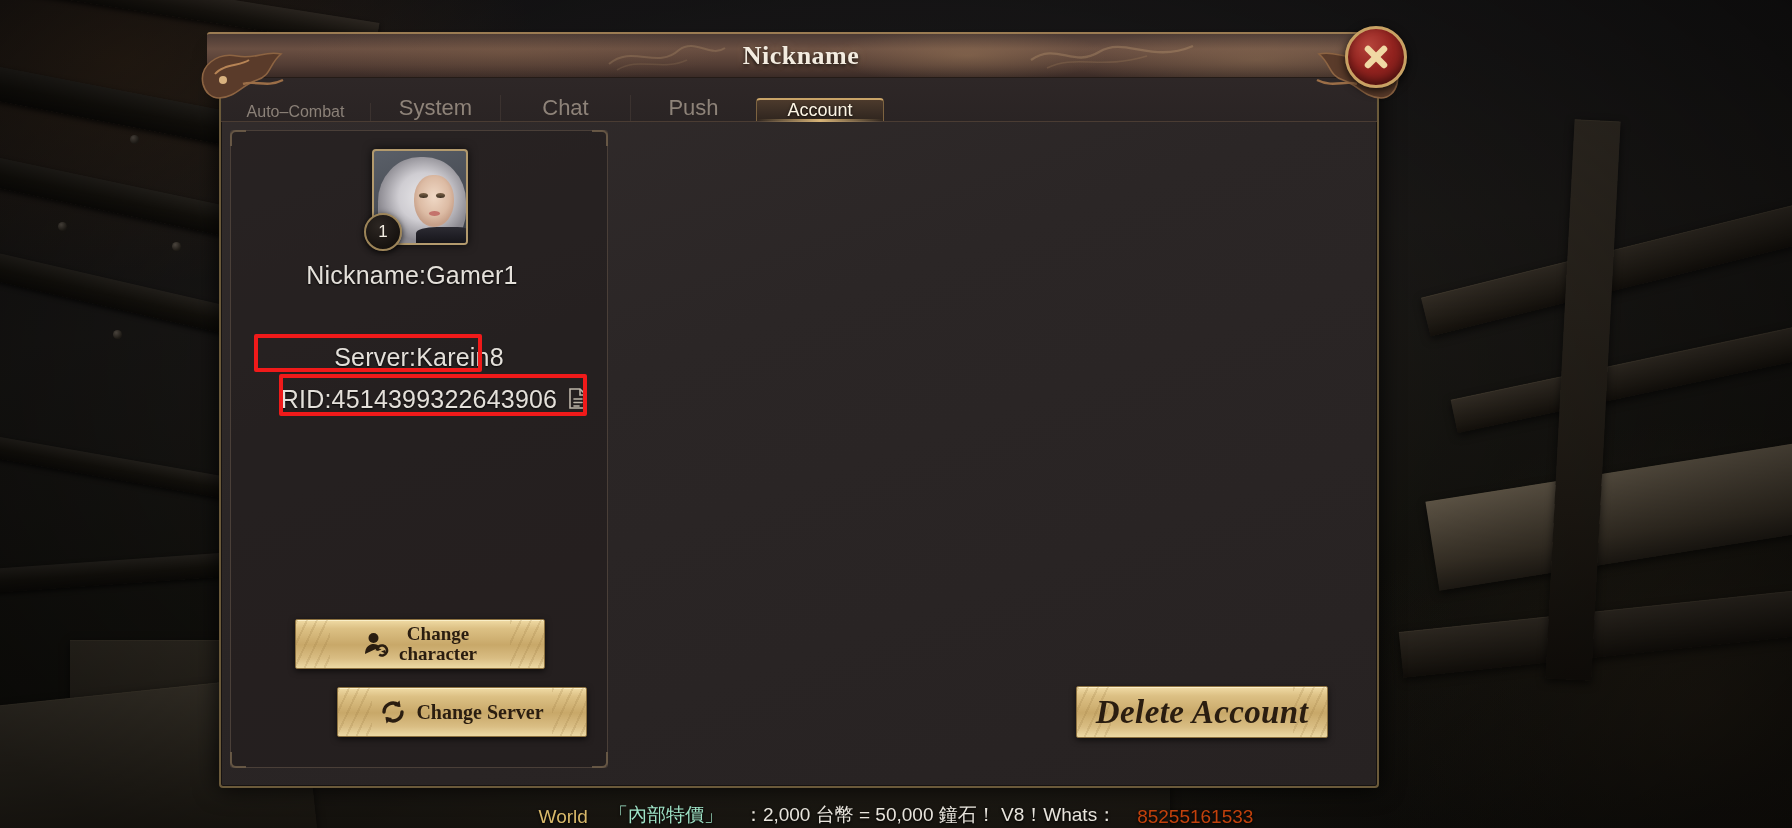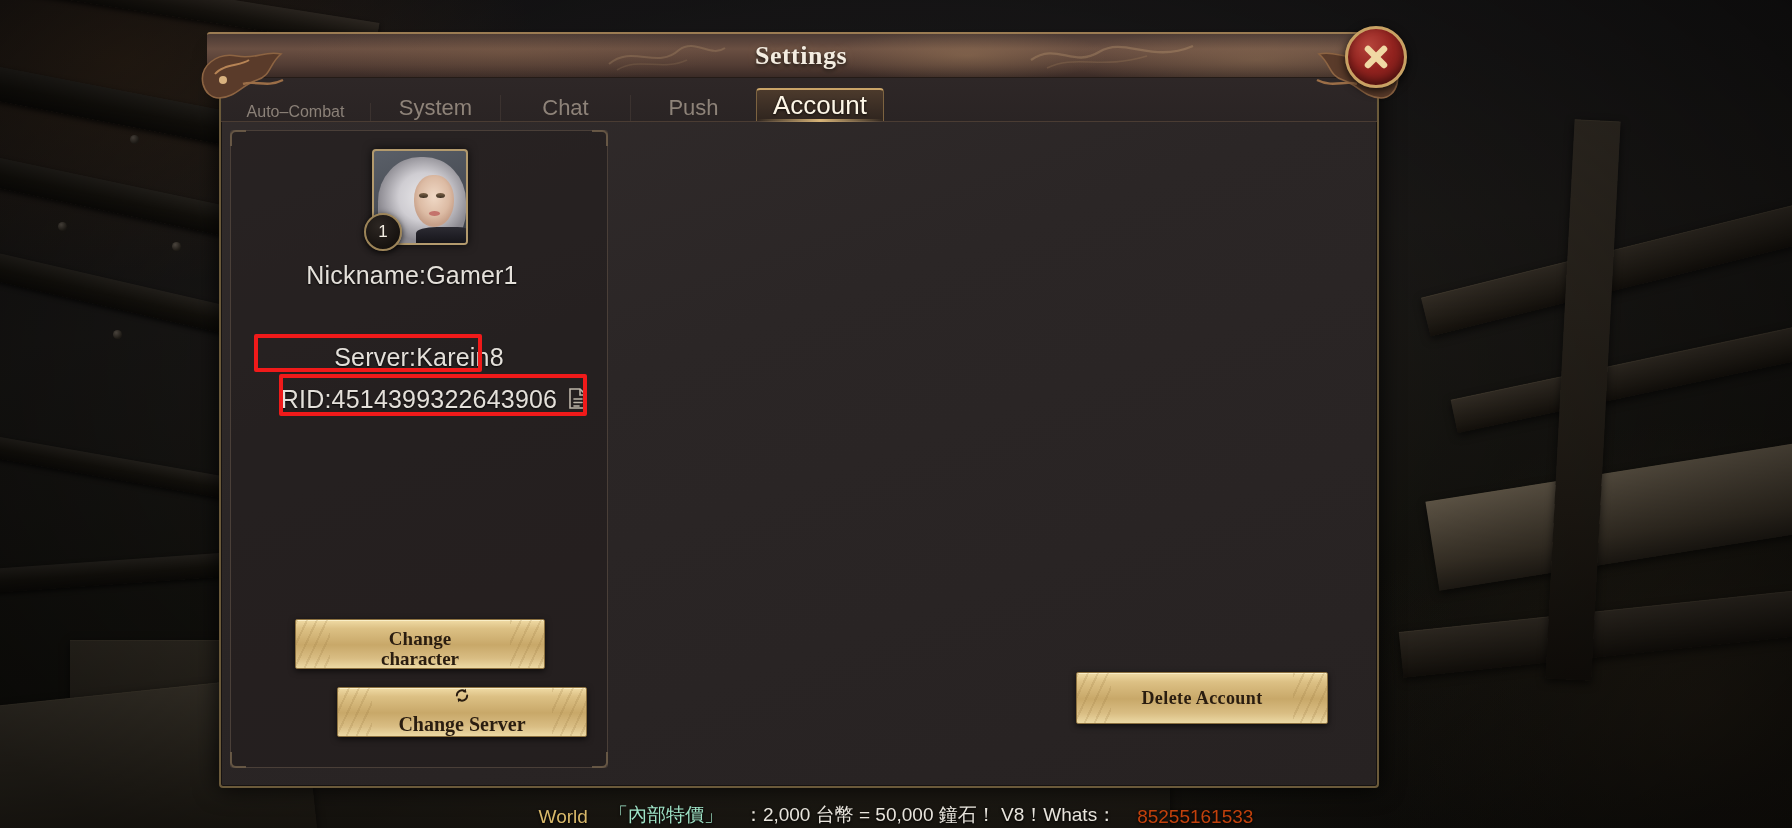--- a/index.html
+++ b/index.html
@@ -98,21 +98,21 @@
     border-bottom:1px solid #4a3c33;
   }
   .tab {
     position:relative; display:flex; align-items:center; justify-content:center;
     color:#8e8379; font-size:22px; cursor:pointer;
     border-right:1px solid #3b322f;
     white-space:nowrap;
   }
   .tab.small { font-size:16px; color:#8b8178; }
   .tab.active {
-    color:#fdf6e6; font-size:26px;
+    color:#fdf6e6; font-size:18px;
     background:linear-gradient(180deg,#4c3a2c 0%,#3a2d24 60%,#2f251e 100%);
     border-top:2px solid #c9a468;
     border-left:1px solid #7d6340;
     border-right:1px solid #7d6340;
     border-radius:4px 4px 0 0;
     text-shadow:0 1px 3px rgba(0,0,0,.8);
   }
   .tab.active::after {
     content:""; position:absolute; left:0; right:0; bottom:-1px; height:3px;
     background:linear-gradient(90deg,transparent,#d8b478,transparent);
@@ -204,21 +204,20 @@
     background:linear-gradient(180deg,#f0dba5 0%,#dcc084 18%,#c8a869 52%,#d9bd83 80%,#ecd9a4 100%);
     border:1px solid #8c7140;
     border-radius:2px;
     box-shadow:0 2px 6px rgba(0,0,0,.65), inset 0 1px 0 rgba(255,247,214,.7);
     color:#2a1d10;
     font-family:"Liberation Serif", serif;
     font-weight:bold;
     display:flex; align-items:center; justify-content:center; gap:10px;
     cursor:pointer;
     overflow:hidden;
-    flex-direction:column;
   }
   .gold-btn::before, .gold-btn::after {
     content:""; position:absolute; top:0; bottom:0; width:34px;
     background:
       repeating-linear-gradient(115deg, rgba(150,118,62,.22) 0 2px, transparent 2px 9px);
     opacity:.9;
   }
   .gold-btn::before { left:0; }
   .gold-btn::after  { right:0; }
   .gold-btn > * { position:relative; z-index:2; }
@@ -226,22 +225,22 @@
   #btn-change-character {
     position:absolute; left:64px; bottom:98px; width:250px; height:50px;
     font-size:19px; line-height:1.05;
   }
   #btn-change-server {
     position:absolute; left:64px; bottom:30px; width:250px; height:50px;
     font-size:20px;
     margin-left:42px;
   }
   #btn-delete-account {
-    position:absolute; right:40px; bottom:44px; width:252px; height:52px;
-    font-size:18px; letter-spacing:.4px;
+    position:absolute; right:40px; bottom:30px; width:252px; height:52px;
+    font-size:33px; letter-spacing:.4px;font-style:italic;
   }
 
   #right-pane {
     position:relative; flex:1; margin:8px 9px 18px 6px;
   }
 
   
   #chat-line {
     position:absolute; left:0; right:0; bottom:0; height:38px;
     display:flex; align-items:flex-end; justify-content:center; gap:21px;
@@ -283,21 +282,21 @@
 
   <div id="titlebar">
     <svg class="flourish" style="left:400px;" viewBox="0 0 120 34">
       <path d="M2 24 C25 4, 50 30, 72 10 C88 -2, 104 18, 118 8" fill="none" stroke="#c7a479" stroke-width="2" opacity=".55"></path>
       <path d="M10 30 C32 16, 54 32, 80 20" fill="none" stroke="#b59468" stroke-width="1.5" opacity=".4"></path>
     </svg>
     <svg class="flourish" style="left:820px; width:170px;" viewBox="0 0 170 34">
       <path d="M4 20 C30 2, 46 28, 72 12 C98 -4, 124 24, 166 6" fill="none" stroke="#d2ae80" stroke-width="2.4" opacity=".6"></path>
       <path d="M20 28 C48 14, 74 30, 120 16" fill="none" stroke="#c09a6c" stroke-width="1.6" opacity=".42"></path>
     </svg>
-    <div id="title-text">Settings</div>
+    <div id="title-text">Nickname</div>
   </div>
 
   <svg class="dragon left" viewBox="0 0 96 62">
     <path d="M6 38 C2 20, 20 6, 40 10 C58 14, 68 4, 84 8 C72 18, 74 30, 60 34 C46 38, 38 52, 22 52 C14 52, 8 46, 6 38 Z" fill="#5a3b2a" stroke="#8d6442" stroke-width="1.6"></path>
     <path d="M18 28 C26 18, 44 20, 52 14" fill="none" stroke="#b78455" stroke-width="2"></path>
     <circle cx="26" cy="34" r="4" fill="#d9b27f"></circle>
     <path d="M46 38 C58 34, 70 42, 86 34" fill="none" stroke="#9b6e47" stroke-width="2.4"></path>
   </svg>
   <svg class="dragon right" viewBox="0 0 96 62">
     <path d="M6 38 C2 20, 20 6, 40 10 C58 14, 68 4, 84 8 C72 18, 74 30, 60 34 C46 38, 38 52, 22 52 C14 52, 8 46, 6 38 Z" fill="#5a3b2a" stroke="#8d6442" stroke-width="1.6"></path>

